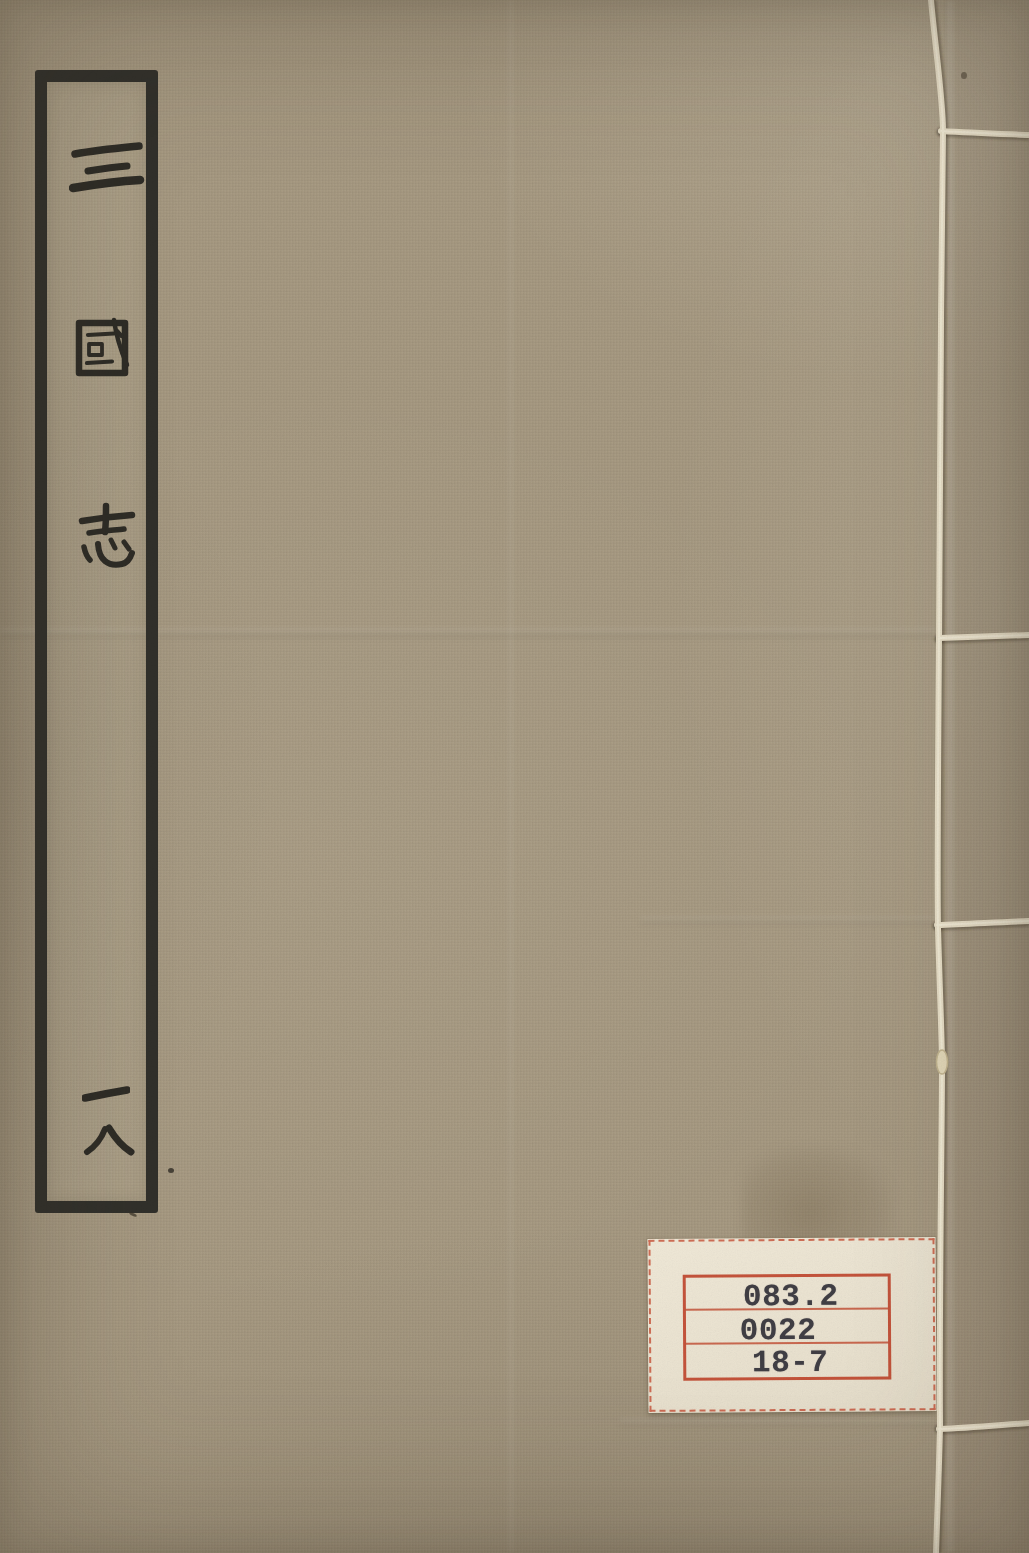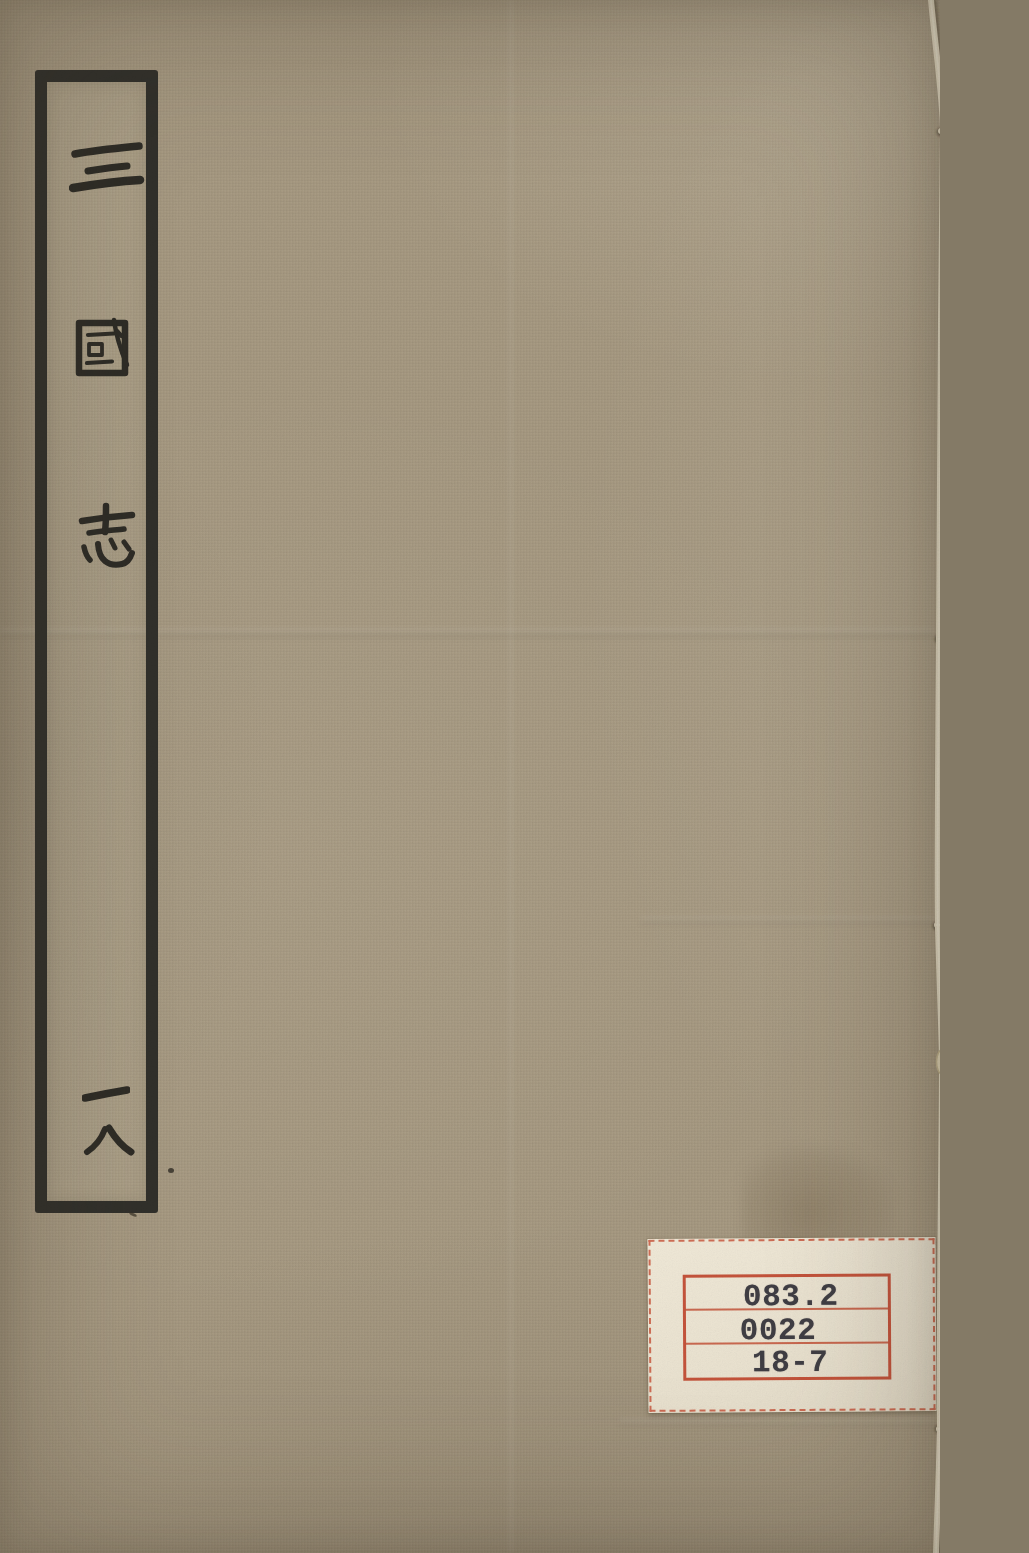--- a/index.html
+++ b/index.html
@@ -3,21 +3,21 @@
 <meta charset="utf-8">
 <title>Book cover</title>
 <style>
   html,body{margin:0;padding:0;}
   body{
     width:1029px;height:1553px;overflow:hidden;
     font-family:"Liberation Sans",sans-serif;
     background:#847a66;
   }
   .cover{
-    position:relative;width:940px;height:1553px;overflow:hidden;
+    position:relative;width:1029px;height:1553px;overflow:hidden;
     background-color:#a59880;
     background-image:
       radial-gradient(ellipse 700px 480px at 88% 5%, rgba(255,252,240,0.10), transparent 65%),
       radial-gradient(ellipse 480px 900px at 97% 38%, rgba(255,252,240,0.07), transparent 70%),
       radial-gradient(ellipse 900px 700px at 30% 55%, rgba(255,250,235,0.045), transparent 70%),
       radial-gradient(ellipse 820px 420px at 55% 99%, rgba(70,60,42,0.09), transparent 75%),
       radial-gradient(ellipse 380px 620px at 1% 50%, rgba(70,60,42,0.07), transparent 70%),
       repeating-linear-gradient(90deg, rgba(255,255,250,0.022) 0 1px, rgba(0,0,0,0.018) 1px 2px, transparent 2px 3px),
       repeating-linear-gradient(0deg, rgba(255,255,250,0.02) 0 1px, rgba(0,0,0,0.02) 1px 2px, transparent 2px 3px);
   }

